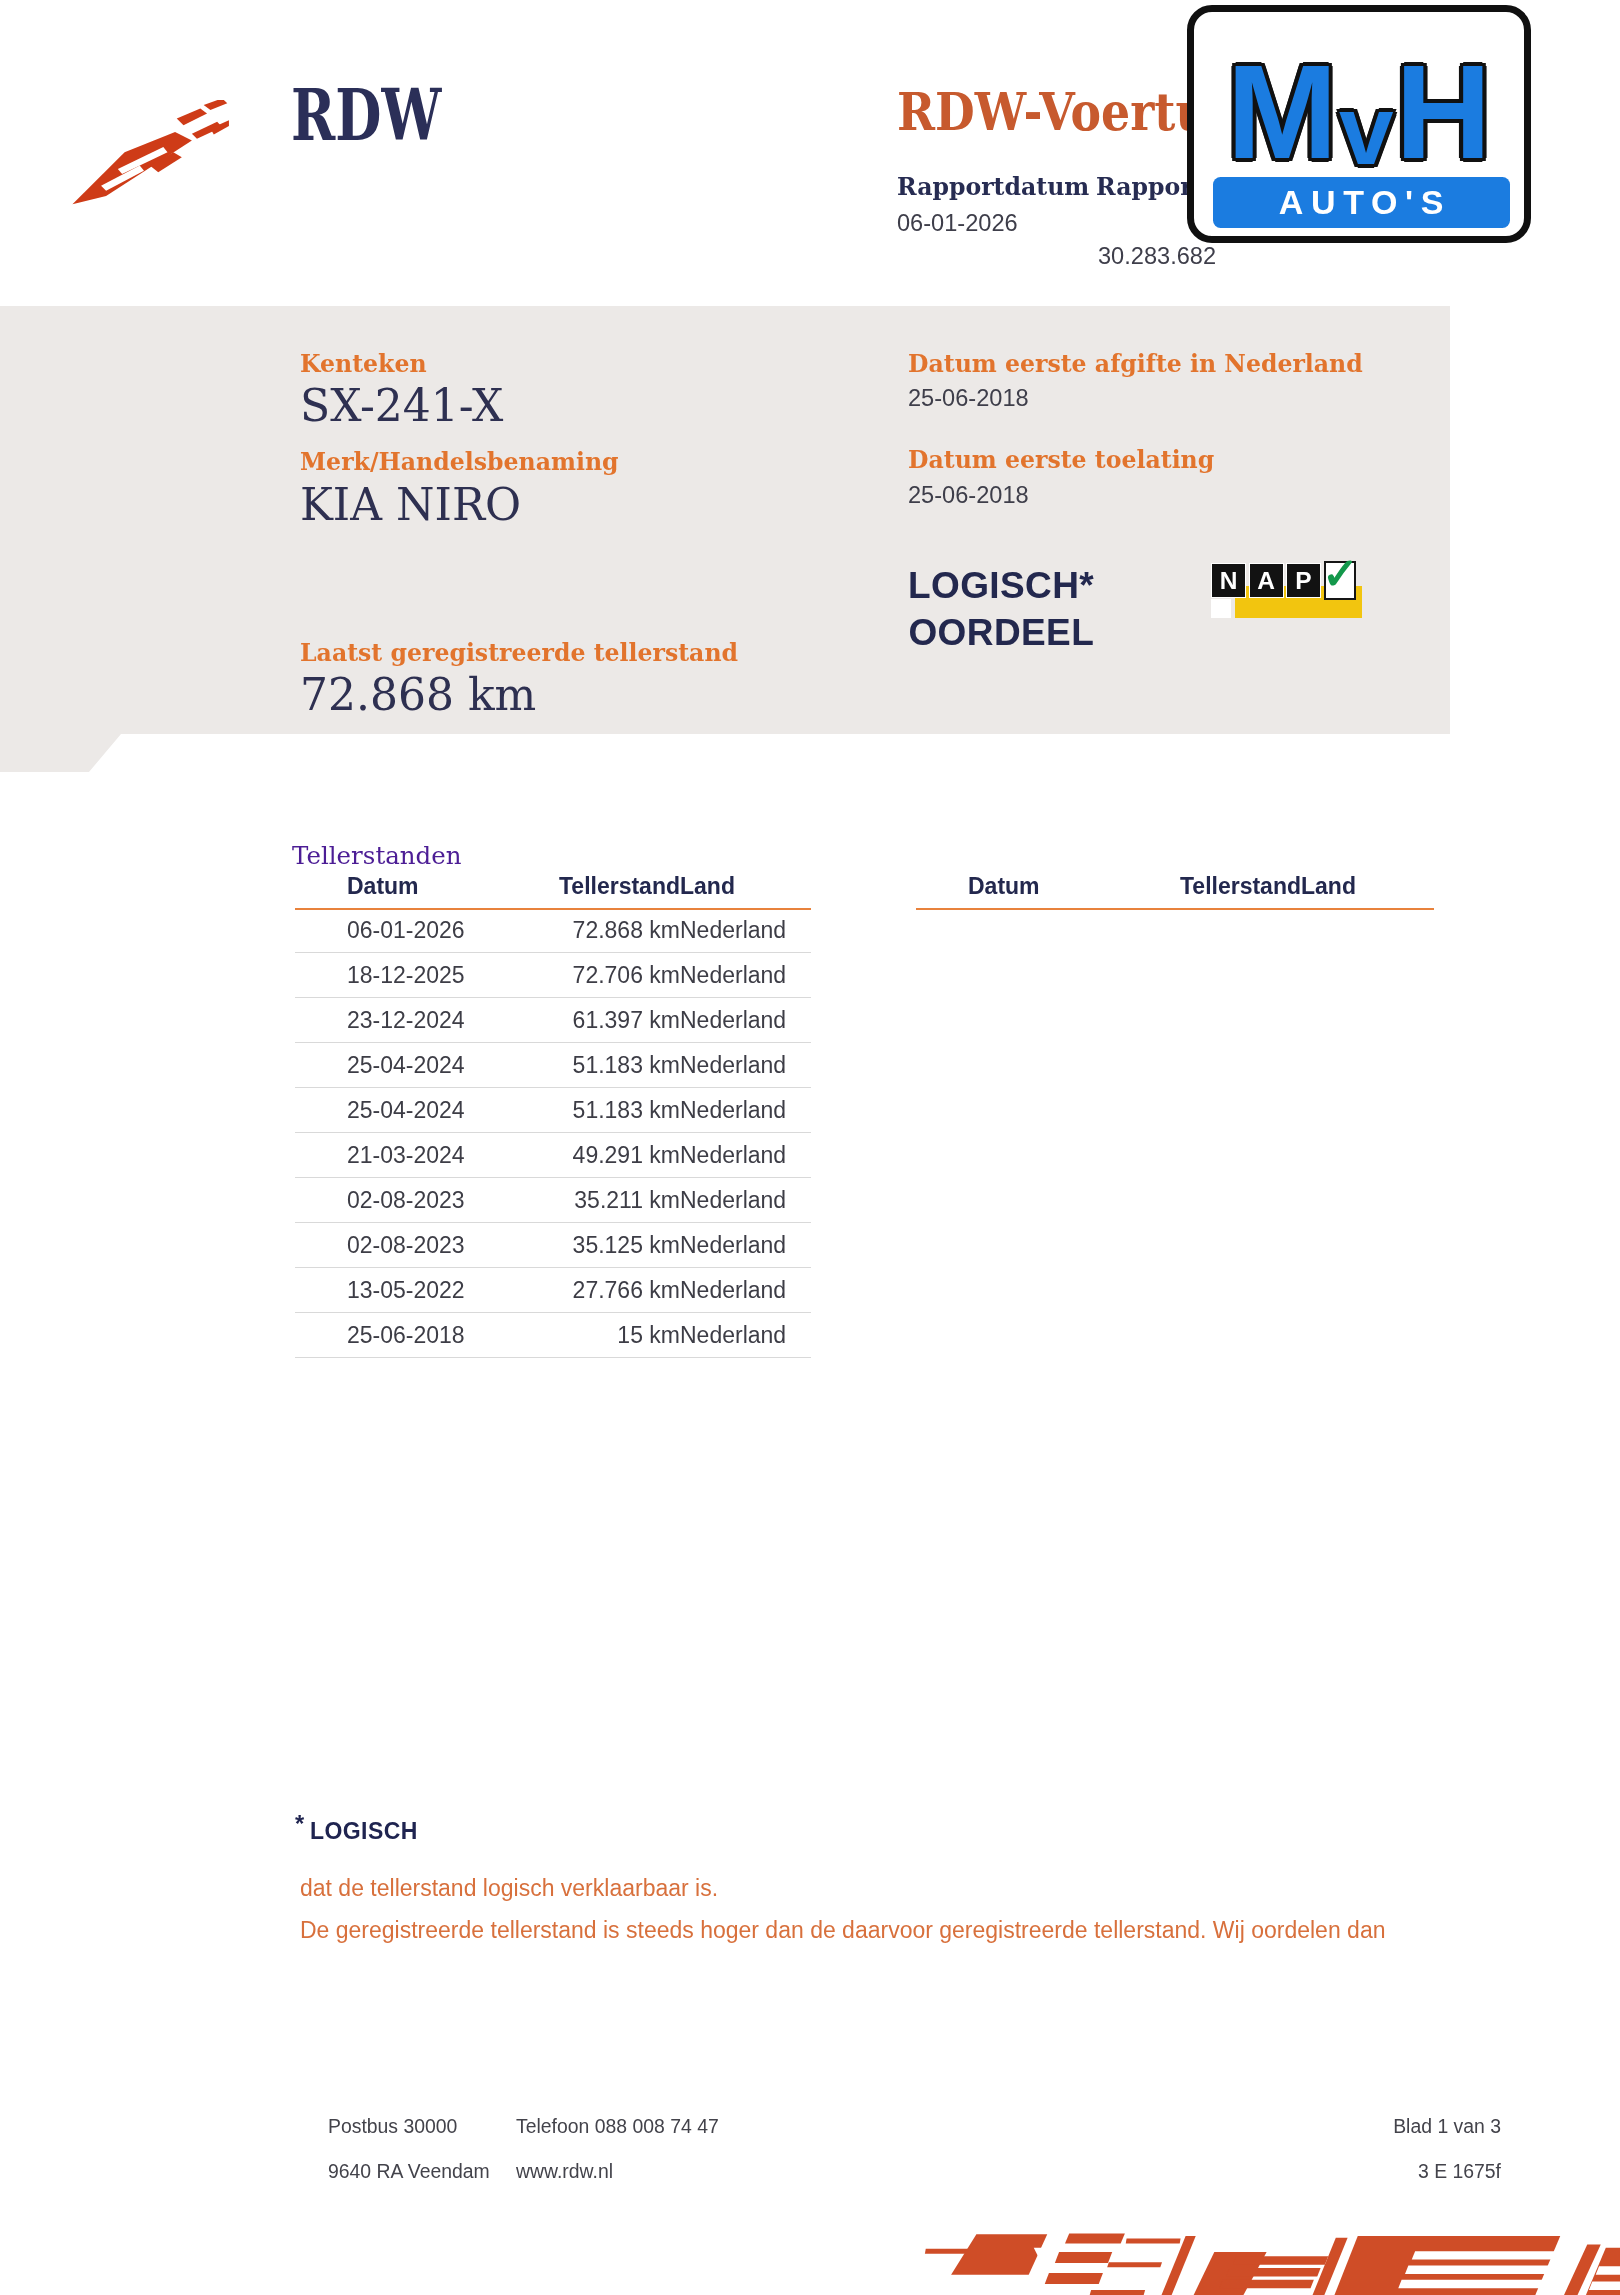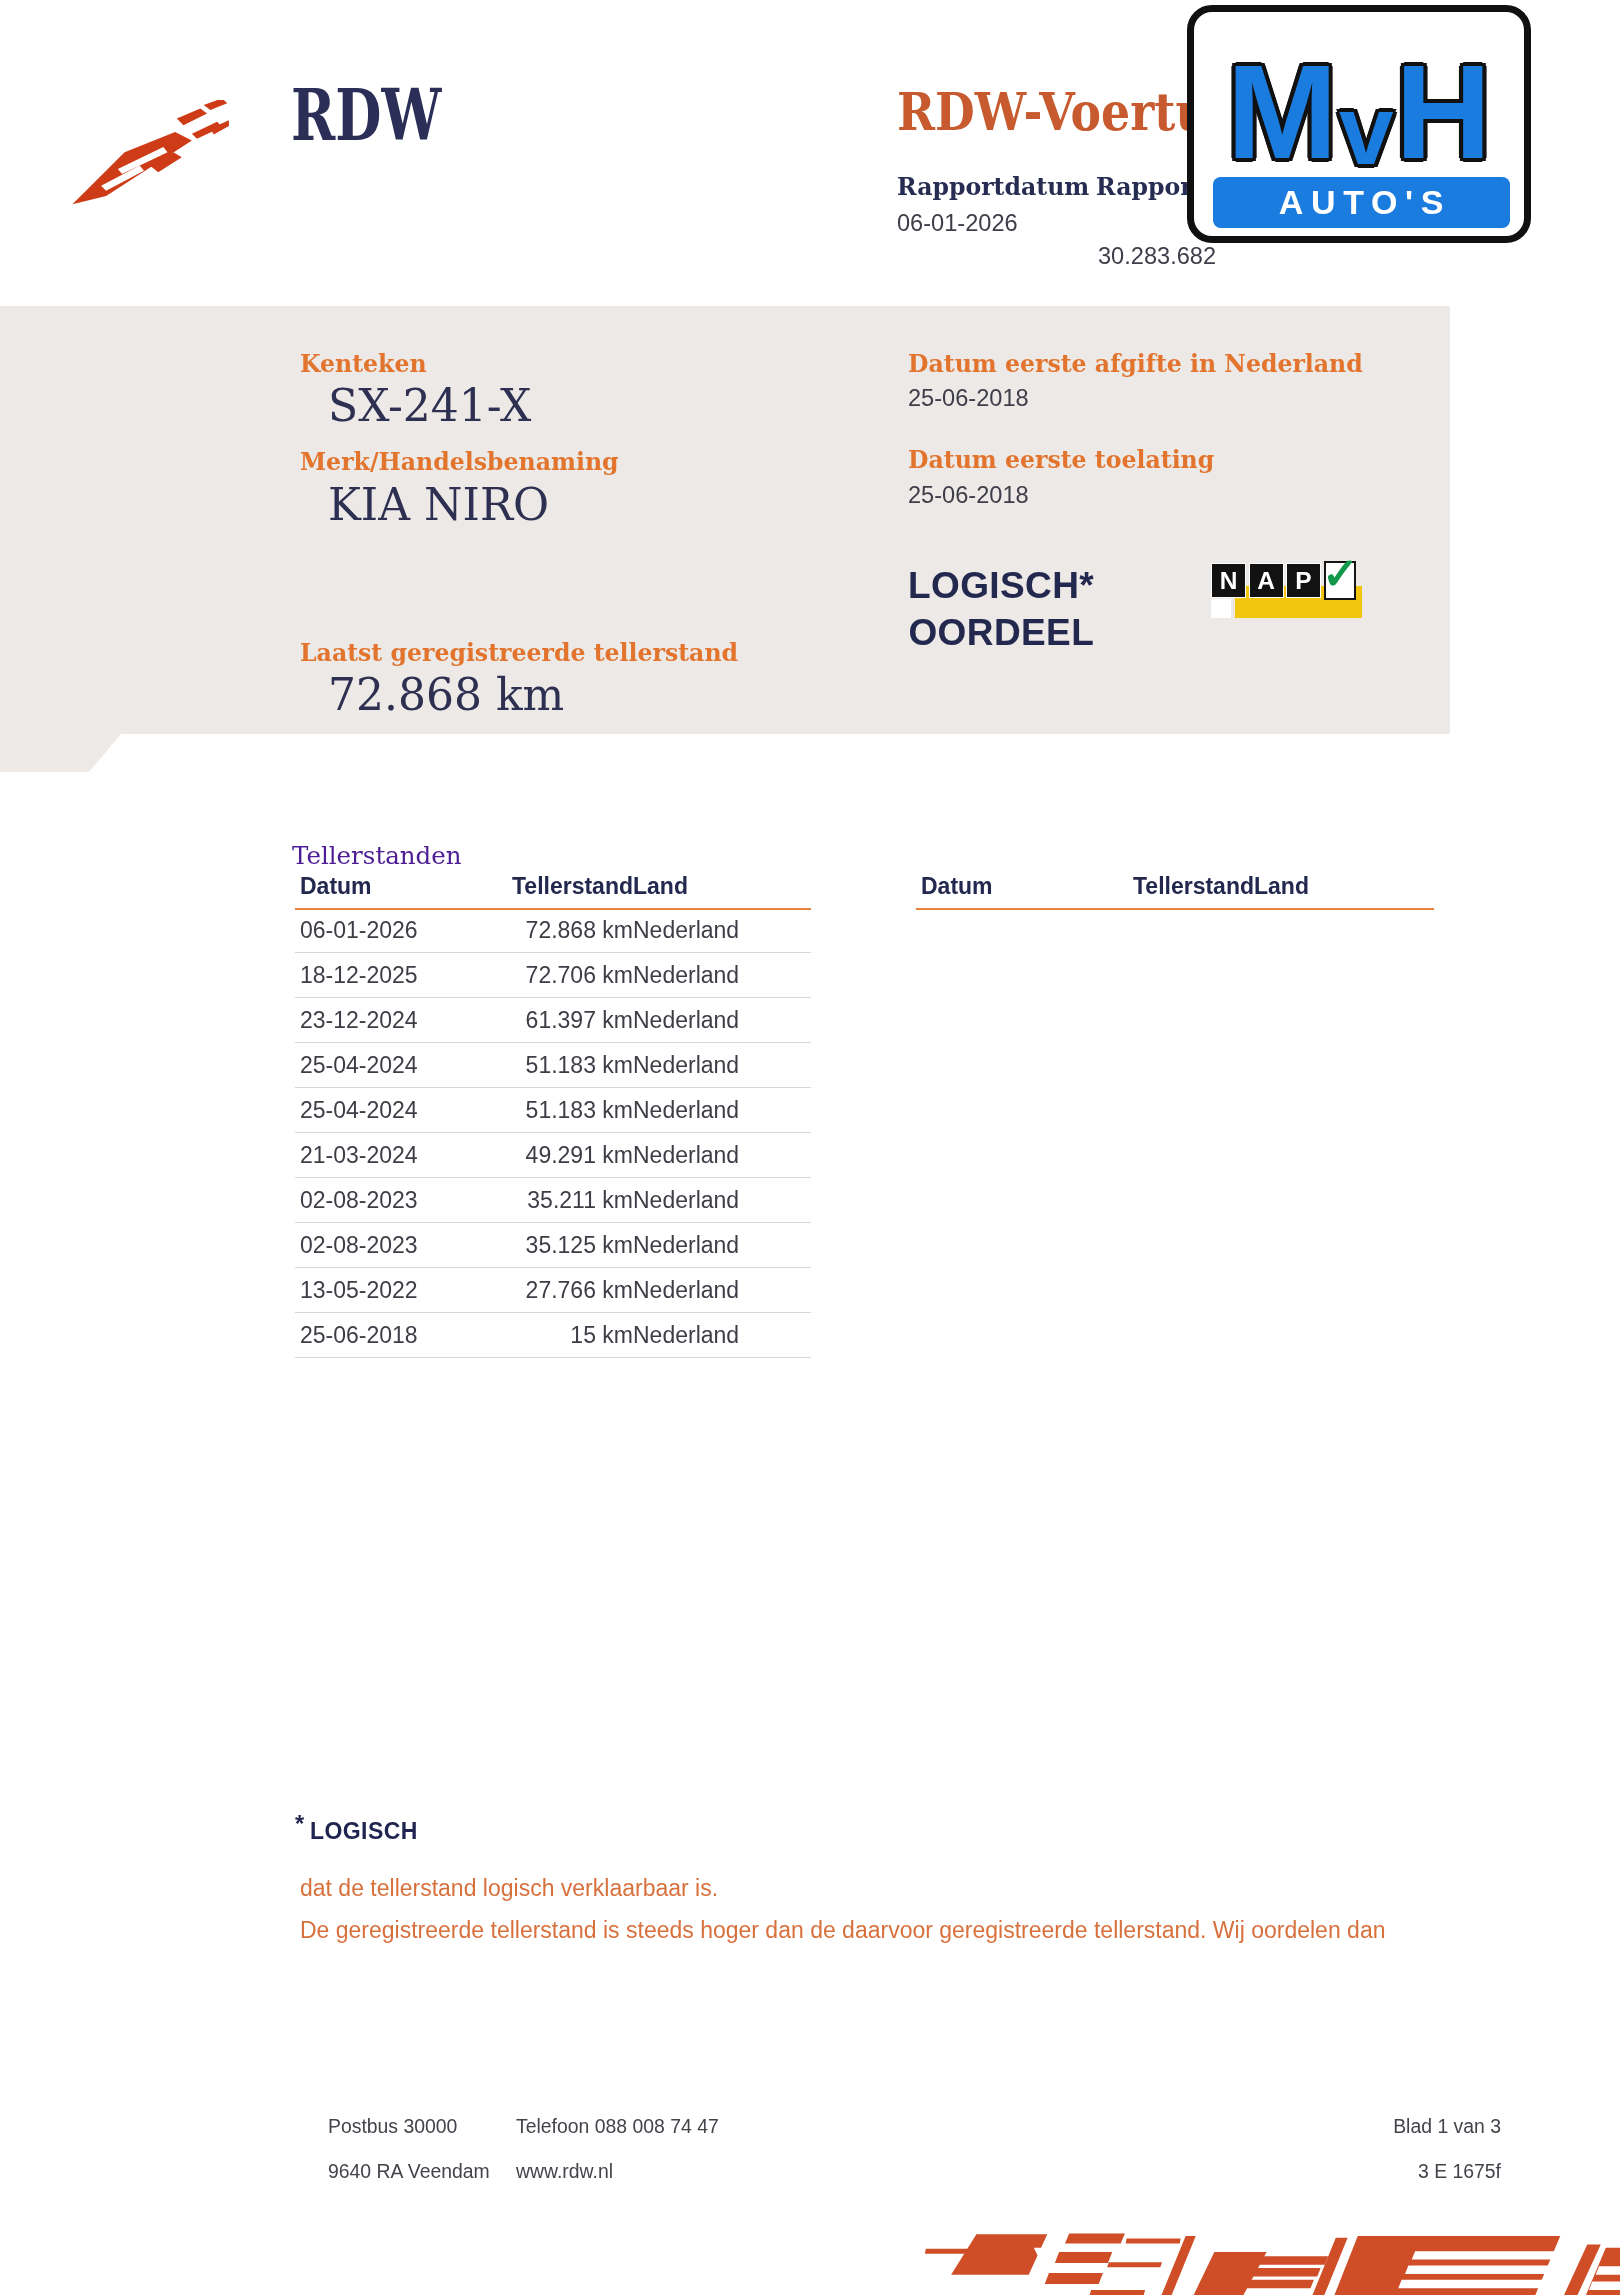--- a/index.html
+++ b/index.html
@@ -38,21 +38,21 @@
              justify-content:center; }
   .mvh-bar span { color:#ffffff; font-weight:700; font-size:34px; letter-spacing:7.6px;
                   padding-left:7.6px; }
 
   
   .panel { left:0; top:306px; width:1450px; height:466px; background:#ece9e7;
            clip-path:polygon(0 0,1450px 0,1450px 428px,121px 428px,89px 466px,0 466px);text-align:right; }
   .plabel { position:absolute; font-family:"DejaVu Serif",serif; font-weight:700;
             font-size:23.6px; color:#e2742d; white-space:nowrap; }
   .pvalue-serif { position:absolute; font-family:"DejaVu Serif",serif; font-size:44px;
-                  color:#2e3051; white-space:nowrap;margin-left:28px; }
+                  color:#2e3051; white-space:nowrap; }
   .pvalue-sans { position:absolute; font-size:23.6px; color:#3e3e4a; white-space:nowrap; }
   .kenteken-label { left:300px; top:44px; }   .kenteken-value { left:300px; top:74px; }
   .merk-label { left:300px; top:142px; }      .merk-value { left:300px; top:173px; }
   .tell-label { left:300px; top:333px; }      .tell-value { left:300px; top:363px; }
   .afgifte-label { left:908px; top:44px; }   .afgifte-value { left:908px; top:79px; }
   .toelating-label { left:908px; top:140px; }.toelating-value { left:908px; top:176px; }
   .oordeel { left:908px; top:256px; position:absolute; font-weight:700; font-size:37px;
              color:#23284e; line-height:47px; letter-spacing:0.4px; }
 
   
@@ -71,21 +71,21 @@
   
   .tables-title { left:292px; top:841px; font-family:"DejaVu Serif",serif; font-weight:400;
                   font-size:24.5px; color:#4c1d95; }
   .thead { display:flex; align-items:flex-end; border-bottom:2.5px solid #e8823c;
            padding-bottom:7.6px; font-weight:700; font-size:23px; color:#23284e; }
   .thead-left { left:295px; top:873px; width:516px; }
   .thead-right { left:916px; top:873px; width:518px; }
   .trows { left:295px; top:908px; width:516px; }
   .trow { display:flex; align-items:center; height:45px; border-bottom:0.8px solid #d9d9d9;
           font-size:23px; color:#3d3d46; }
-  .c0 { width:203px; text-align:left; padding-left:5px; }
+  .c0 { width:203px; text-align:left; padding-left:5px;margin-left:47px; }
   .c1 { width:135px; text-align:right; }
   .c2 { flex:1; text-align:left; padding-right:5.9px; }
 
   
   .note-heading { left:295px; top:1818px; color:#1f2450; white-space:nowrap; }
   .note-heading .ast { font-size:23.6px; font-weight:700; position:relative; top:-6.8px; margin-right:5.9px; }
   .note-heading .word { font-size:23px; font-weight:700; letter-spacing:0.4px; }
   .note-body { left:300px; top:1867px; font-size:23px; color:#d8703c; line-height:42px; }
   .note-body span { display:block; }
 

